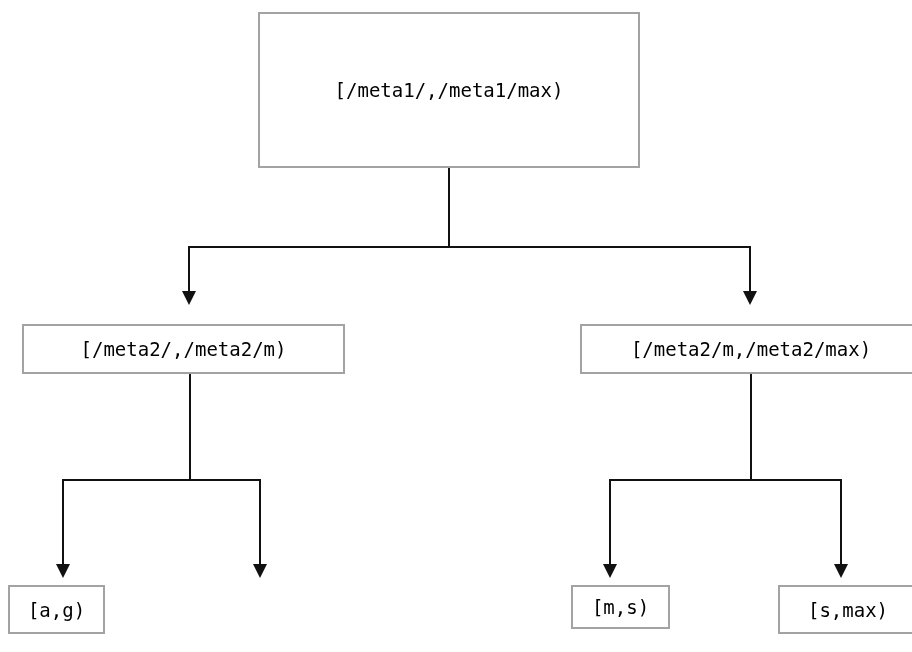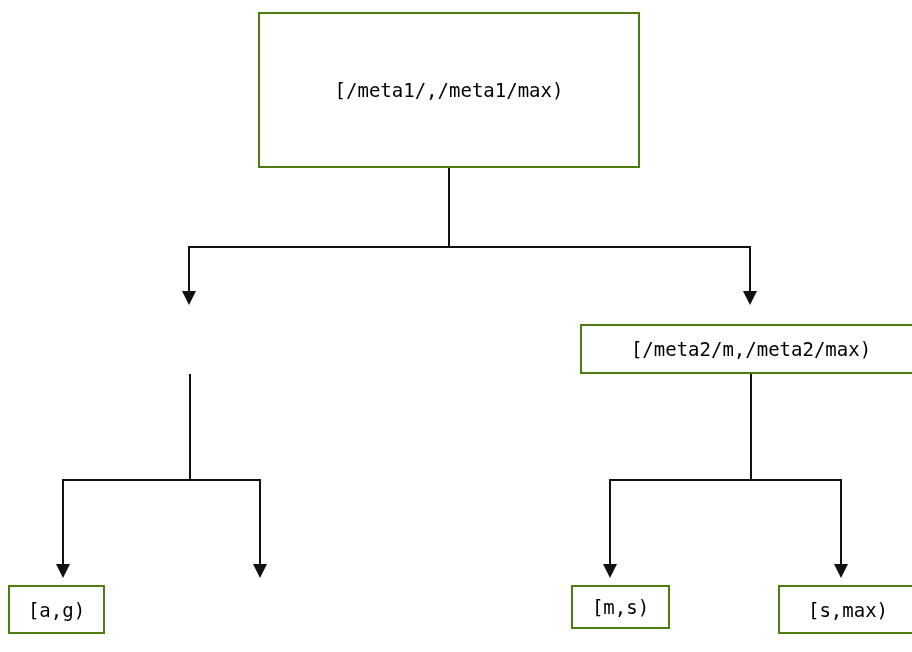--- a/index.html
+++ b/index.html
@@ -14,21 +14,21 @@
   #diagram-canvas {
     position: relative;
     width: 912px;
     height: 652px;
     background: #ffffff;
     overflow: hidden;
   }
   .node-box {
     position: absolute;
     box-sizing: border-box;
-    border: 2px solid #4d7c0f;
+    border: 2px solid #a3a3a3;
     background: #ffffff;
     display: flex;
     align-items: center;
     justify-content: center;
     text-align: center;
   }
   .node-label {
     font-family: "DejaVu Sans Mono", "Liberation Mono", monospace;
     font-size: 19px;
     line-height: 22px;
@@ -132,20 +132,23 @@
     <span class="node-label">[/meta1/,/meta1/max)</span>
   </div>
 
   <div class="conn-v" id="root-stem"></div>
   <div class="conn-h" id="root-bar"></div>
   <div class="conn-v" id="root-drop-l"></div>
   <div class="conn-v" id="root-drop-r"></div>
   <div class="arrowhead" id="root-arrow-l"></div>
   <div class="arrowhead" id="root-arrow-r"></div>
 
+  <div class="node-box" id="node-l2-left">
+    <span class="node-label">[/meta2/,/meta2/m)</span>
+  </div>
 
   <div class="node-box" id="node-l2-right">
     <span class="node-label">[/meta2/m,/meta2/max)</span>
   </div>
 
   <div class="conn-v" id="l2l-stem"></div>
   <div class="conn-h" id="l2l-bar"></div>
   <div class="conn-v" id="l2l-drop-l"></div>
   <div class="conn-v" id="l2l-drop-r"></div>
   <div class="arrowhead" id="l2l-arrow-l"></div>

